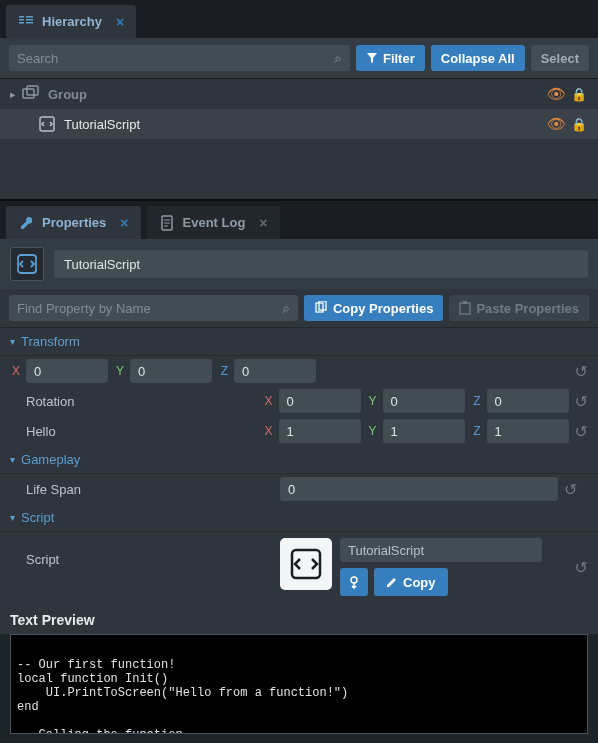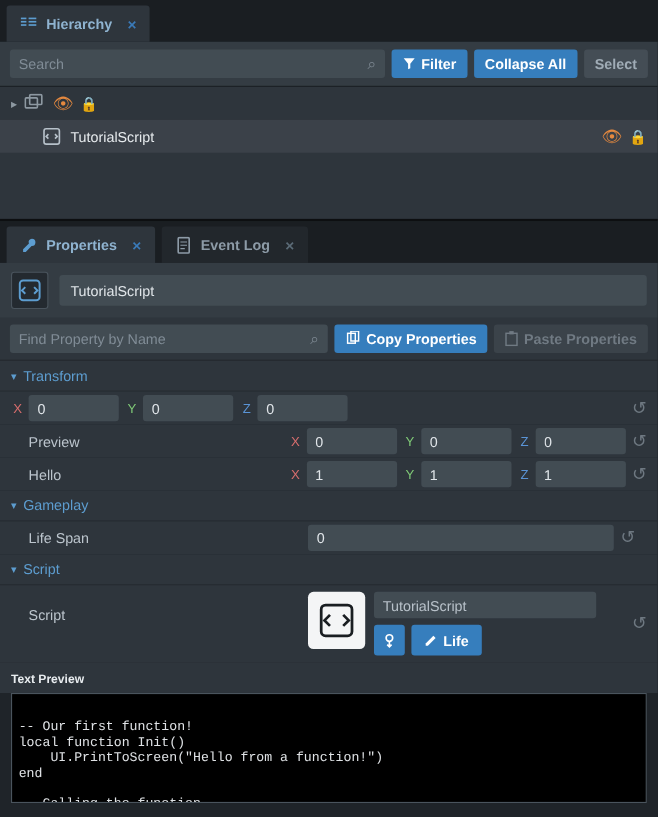--- a/index.html
+++ b/index.html
@@ -248,21 +248,21 @@
   height: 28px; padding: 0 12px;
   background: #367ebd; border: none; border-radius: 3px;
   color: #fff; font-weight: 600; font-size: 13px;
   display: inline-flex; align-items: center; gap: 5px;
   cursor: pointer;
 }
 
 .text-preview-label {
   padding: 10px 10px 6px;
   font-weight: 700;
-  font-size: 11px;
+  font-size: 14px;
   color: #e8ecef;
   background: #2e353c;
 }
 .code-box {
   margin: 0 10px 10px;
   background: #000;
   border: 1px solid #4a545d;
   padding: 23px 6px;
   font-family: "Courier New", monospace;
   font-size: 12px;
@@ -308,20 +308,21 @@
   <button class="btn gray">Select</button>
 </div>
 
 <div class="tree">
   <div class="tree-row">
     <span class="tree-caret">▸</span>
     <svg class="tree-item-icon" viewBox="0 0 18 18">
         <rect x="1" y="4" width="11" height="9" rx="1" fill="none" stroke="#8d98a1" stroke-width="1.5"></rect>
         <rect x="5" y="1" width="11" height="9" rx="1" fill="none" stroke="#8d98a1" stroke-width="1.5"></rect>
       </svg>
+    <span class="tree-label muted">Group</span>
     <div class="tree-row-icons">
       <span class="eye-orange">👁</span>
       <span class="lock-orange">🔒</span>
     </div>
   </div>
   <div class="tree-row selected">
     <span class="tree-caret"></span>
     <span style="width:16px"></span>
     <svg class="tree-item-icon" viewBox="0 0 18 18">
         <rect x="2" y="2" width="14" height="14" rx="2" fill="none" stroke="#b7c1ca" stroke-width="1.5"></rect>
@@ -400,21 +401,21 @@
     <input class="num-input" value="0" style="">
     <span class="axis y">Y</span>
     <input class="num-input" value="0" style="">
     <span class="axis z">Z</span>
     <input class="num-input" value="0" style="">
   </div>
   <span class="reset-icon">↺</span>
 </div>
 
 <div class="prop-row">
-  <span class="prop-label">Preview</span>
+  <span class="prop-label">Rotation</span>
   <div class="xyz-group">
     <span class="axis x">X</span>
     <input class="num-input" value="0" style="">
     <span class="axis y">Y</span>
     <input class="num-input" value="0" style="">
     <span class="axis z">Z</span>
     <input class="num-input" value="0" style="">
   </div>
   <span class="reset-icon">↺</span>
 </div>
@@ -461,21 +462,21 @@
         <button class="sq-btn">
           <svg width="14" height="14" viewBox="0 0 14 14">
               <circle cx="7" cy="5" r="3" fill="none" stroke="#fff" stroke-width="1.5"></circle>
               <path d="M7 8v5M5 11l2 2 2-2" fill="none" stroke="#fff" stroke-width="1.5"></path>
             </svg>
         </button>
         <button class="edit-btn">
           <svg width="12" height="12" viewBox="0 0 12 12">
               <path d="M1 9l7-7 2 2-7 7H1V9z" fill="#fff"></path>
             </svg>
-          <span>Life</span>
+          <span>Copy</span>
         </button>
       </div>
     </div>
     <span class="reset-icon" style="align-self:center">↺</span>
   </div>
 </div>
 
 <div class="text-preview-label">Text Preview</div>
 <pre class="code-box">-- Our first function!
 local function Init()

